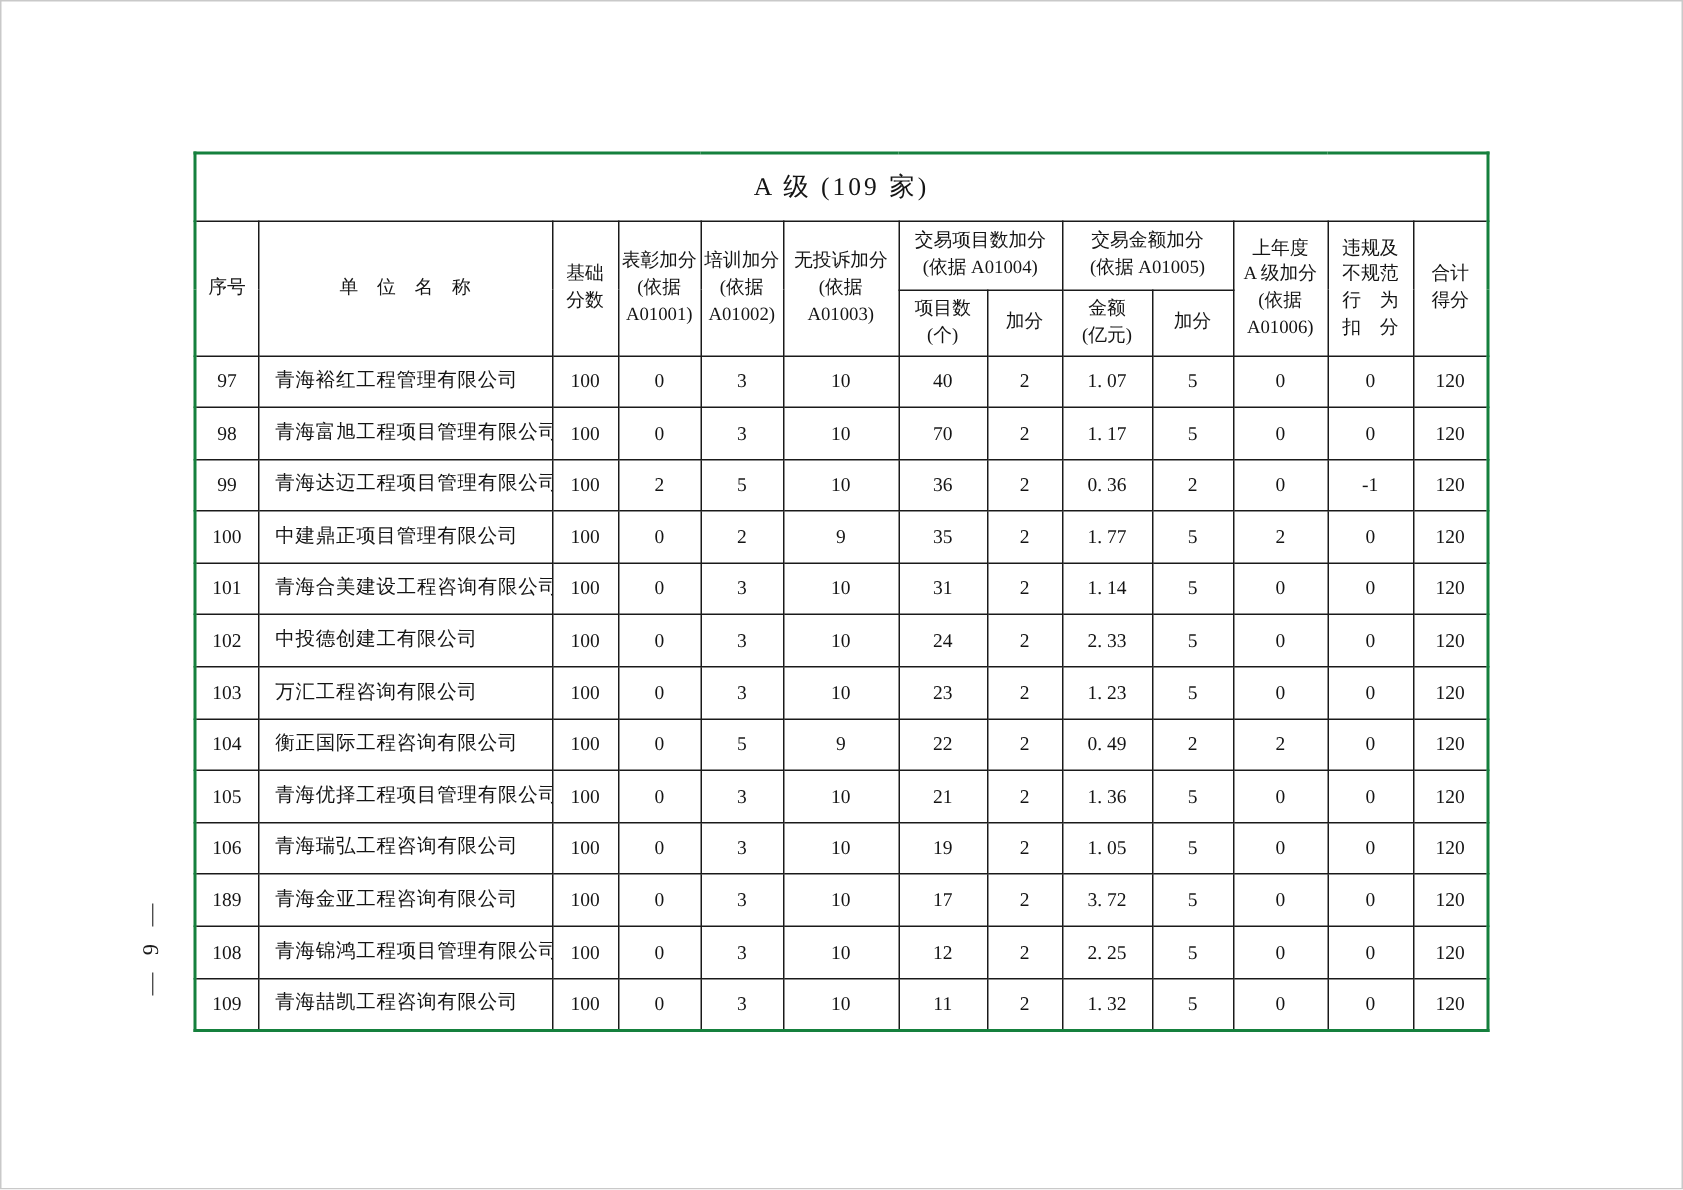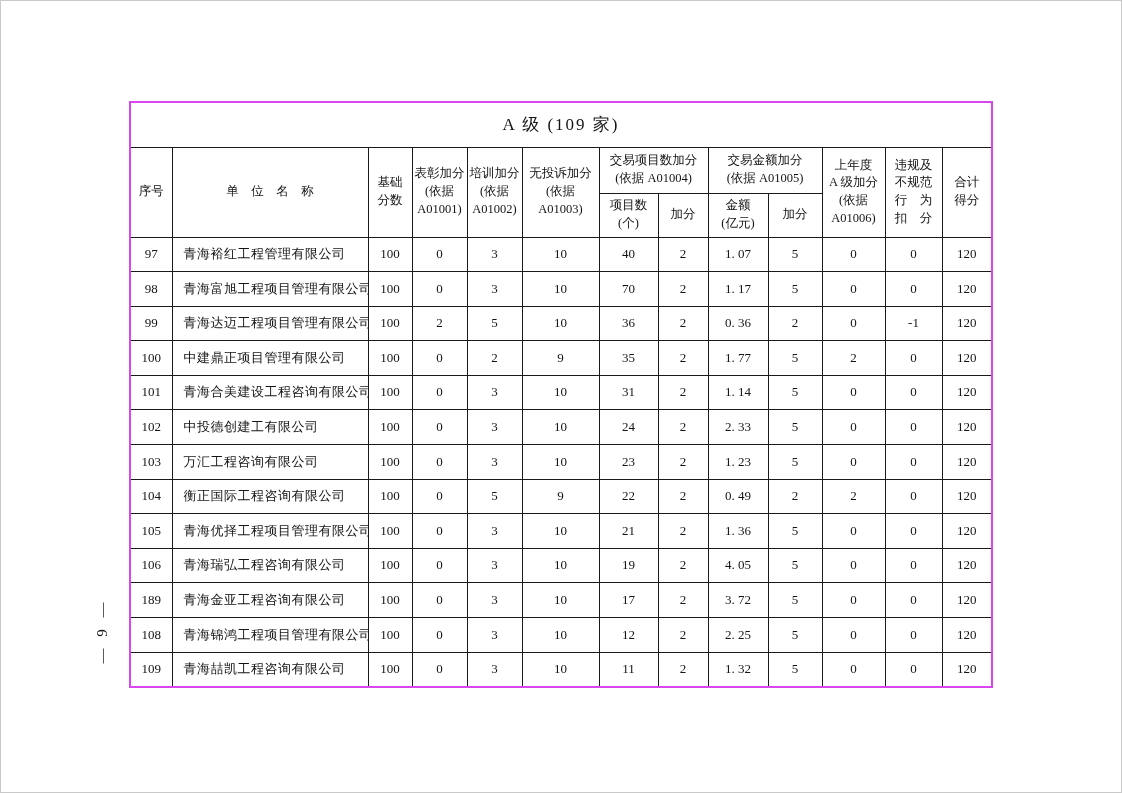--- a/index.html
+++ b/index.html
@@ -21,21 +21,21 @@
     letter-spacing:4px;
     white-space:nowrap;
     color:#1a1a1a;
   }
   table.rating {
     position:absolute;
     left:128px; top:100px;
     width:862px;
     border-collapse:collapse;
     table-layout:fixed;
-    border:2px solid #d946ef;
+    border:2px solid #15803d;
   }
   table.rating th, table.rating td {
     border:1px solid #1a1a1a;
     text-align:center;
     vertical-align:middle;
     font-weight:normal;
     font-size:12.5px;
     line-height:1.42;
     white-space:pre-line;
     overflow:hidden;
@@ -46,20 +46,21 @@
     font-size:17px;
     letter-spacing:2px;
   }
   tr.header-top th { height:46px;font-family:Liberation Serif, serif; }
   tr.header-sub th { height:44px; }
   tr.data-row td { height:34.6px; font-size:13px; white-space:nowrap; }
   tr.data-row td.cell-name {
     text-align:left;
     padding-left:11px;
     letter-spacing:0.5px;
+    font-family:Liberation Mono, monospace;
   }
 </style>
 </head>
 <body>
 
 <div class="page">
 
   <div class="page-num">— 9 —</div>
 
   <table class="rating">
@@ -258,21 +259,21 @@
   </tr>
         <tr class="data-row">
     <td>106</td>
     <td class="cell-name">青海瑞弘工程咨询有限公司</td>
     <td>100</td>
     <td>0</td>
     <td>3</td>
     <td>10</td>
     <td>19</td>
     <td>2</td>
-    <td>4. 05</td>
+    <td>1. 05</td>
     <td>5</td>
     <td>0</td>
     <td>0</td>
     <td>120</td>
   </tr>
         <tr class="data-row">
     <td>189</td>
     <td class="cell-name">青海金亚工程咨询有限公司</td>
     <td>100</td>
     <td>0</td>

